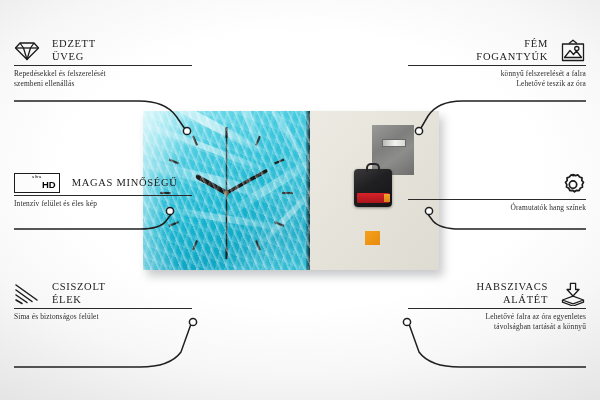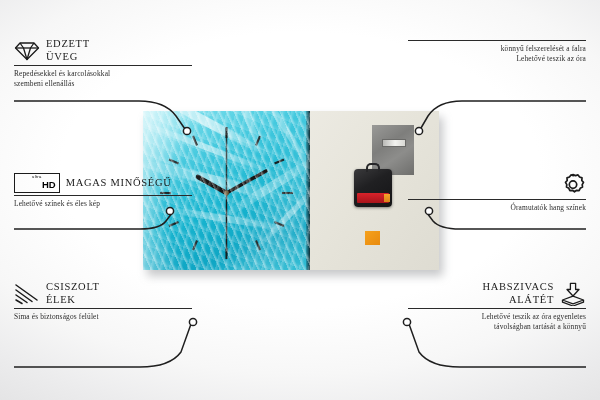--- a/index.html
+++ b/index.html
@@ -73,21 +73,21 @@
     background:linear-gradient(180deg,#f3a32a,#d9831a); }
   .foam{
     position:absolute; left:55px; top:120px; width:15px; height:14px;
     background:linear-gradient(140deg,#f5a11d,#e88a0e);
   }
   .foam::after{ content:""; position:absolute; left:4px; top:3px; width:14px; height:13px;
     background:rgba(120,120,115,.2); z-index:-1; }
 
   
   .callout { position:absolute; width:180px; }
-  .c-head { display:flex; align-items:center; gap:6px; }
+  .c-head { display:flex; align-items:center; gap:12px; }
   .c-title { font-size:10.5px; letter-spacing:.7px; color:#1b1b1b; line-height:12.5px; text-transform:uppercase; }
   .c-rule { height:1px; background:#2a2a2a; margin:2px 0 3px; }
   .c-desc { font-size:7.4px; color:#2c2c2c; line-height:9.5px; letter-spacing:.15px; }
   .ic { flex:0 0 auto; display:block; }
 
   .left  .c-head { justify-content:flex-start; }
   .left  .c-title { text-align:left; }
   .left  .c-desc  { text-align:left; }
   .right .c-head { justify-content:flex-end; flex-direction:row; }
   .right .c-title { text-align:right; }
@@ -190,36 +190,36 @@
           <path d="M1.5,8 L24.5,8"></path>
             <path d="M6,3 L9.5,8 L13,19.5 L16.5,8 L20,3"></path>
         </g>
       </svg>
       <div>
         <div class="c-title">EDZETT</div>
         <div class="c-title">ÜVEG</div>
       </div>
     </div>
     <div class="c-rule"></div>
-    <div class="c-desc">Repedésekkel és karcolásokkal</div>
+    <div class="c-desc">Repedésekkel és felszerelését</div>
     <div class="c-desc">szembeni ellenállás</div>
   </div>
 
   <div class="callout left co2">
     <div class="c-head">
       <div class="hd-badge">
         <span class="u">ultra</span>
         <span class="h">HD</span>
       </div>
       <div>
         <div class="c-title">MAGAS MINŐSÉGŰ</div>
       </div>
     </div>
     <div class="c-rule"></div>
-    <div class="c-desc">Lehetővé színek és éles kép</div>
+    <div class="c-desc">Intenzív felület és éles kép</div>
   </div>
 
   <div class="callout left co3">
     <div class="c-head">
       <svg class="ic" width="26" height="22" viewBox="0 0 26 22">
         <g stroke="#1b1b1b" stroke-width="1.5" stroke-linecap="round">
           <line x1="2" y1="2" x2="23" y2="17"></line>
           <line x1="2" y1="7" x2="18" y2="18.5"></line>
           <line x1="2" y1="12" x2="13" y2="19.5"></line>
           <line x1="2" y1="17" x2="8" y2="20.5"></line>
@@ -228,20 +228,34 @@
       <div>
         <div class="c-title">CSISZOLT</div>
         <div class="c-title">ÉLEK</div>
       </div>
     </div>
     <div class="c-rule"></div>
     <div class="c-desc">Sima és biztonságos felület</div>
   </div>
 
   <div class="callout right co4">
+    <div class="c-head">
+      <div>
+        <div class="c-title">FÉM</div>
+        <div class="c-title">FOGANTYÚK</div>
+      </div>
+      <svg class="ic" width="26" height="24" viewBox="0 0 26 24">
+        <g fill="none" stroke="#1b1b1b" stroke-width="1.3" stroke-linejoin="round">
+          <path d="M9,4.5 L13,1.2 L17,4.5"></path>
+          <rect x="2.5" y="5" width="21" height="16.5"></rect>
+          <path d="M4.5,18.5 L10,11.5 L13.5,15.5 L16.5,12 L21.5,18.5 Z"></path>
+          <circle cx="16.8" cy="9.6" r="2.1"></circle>
+        </g>
+      </svg>
+    </div>
     <div class="c-rule"></div>
     <div class="c-desc">könnyű felszerelését a falra</div>
     <div class="c-desc">Lehetővé teszik az óra</div>
   </div>
 
   <div class="callout right co5">
     <div class="c-head">
       <svg class="ic" width="26" height="24" viewBox="0 0 26 24">
         <g fill="none" stroke="#1b1b1b" stroke-width="1.7" stroke-linejoin="round">
           <path d="M13,1.6 l2.6,1.0 l2.4,-0.7 l1.6,2.1 l2.4,0.9 l-0.2,2.6 l1.7,1.9 l-1.3,2.2 l0.3,2.5 l-2.3,1.2 l-1.1,2.3 l-2.5,-0.3 l-2.1,1.5 l-2.1,-1.5 l-2.5,0.3 l-1.1,-2.3 l-2.3,-1.2 l0.3,-2.5 l-1.3,-2.2 l1.7,-1.9 l-0.2,-2.6 l2.4,-0.9 l1.6,-2.1 l2.4,0.7 Z"></path>
@@ -261,17 +275,17 @@
       </div>
       <svg class="ic" width="26" height="24" viewBox="0 0 26 24">
         <g fill="none" stroke="#1b1b1b" stroke-width="1.3" stroke-linejoin="round">
           <path d="M10.4,1.3 h5.2 v6.2 h3.4 L13,14 L7,7.5 h3.4 Z"></path>
           <path d="M13,14.2 L23.5,18 L13,21.8 L2.5,18 Z"></path>
           <path d="M2.5,18 v2.2 L13,24 L23.5,20.2 V18"></path>
         </g>
       </svg>
     </div>
     <div class="c-rule"></div>
-    <div class="c-desc">Lehetővé teszik az óra egyenletes</div>
+    <div class="c-desc">Lehetővé falra az óra egyenletes</div>
     <div class="c-desc">távolságban tartását a könnyű</div>
   </div>
 
 </div>
 
 </body></html>

